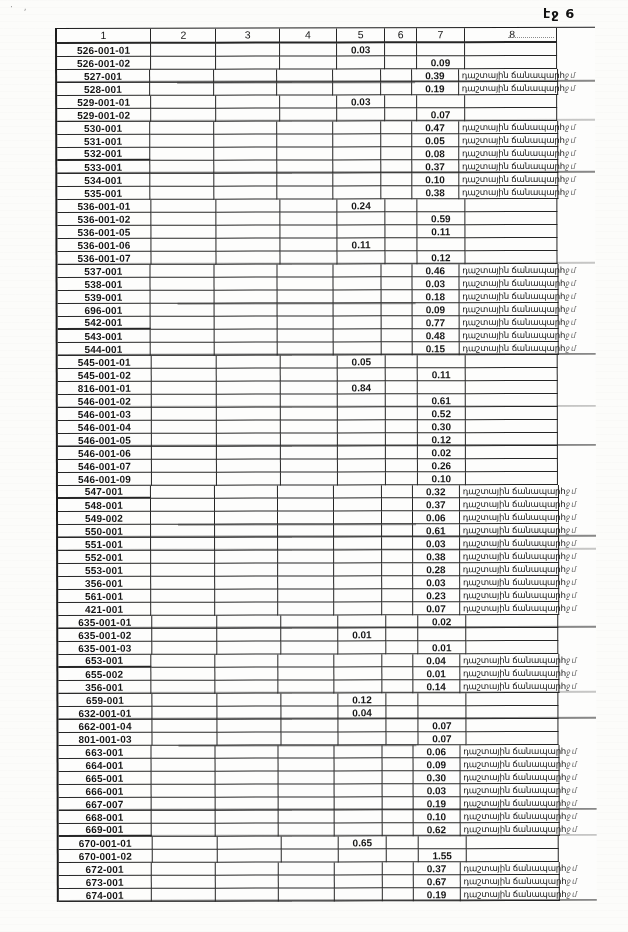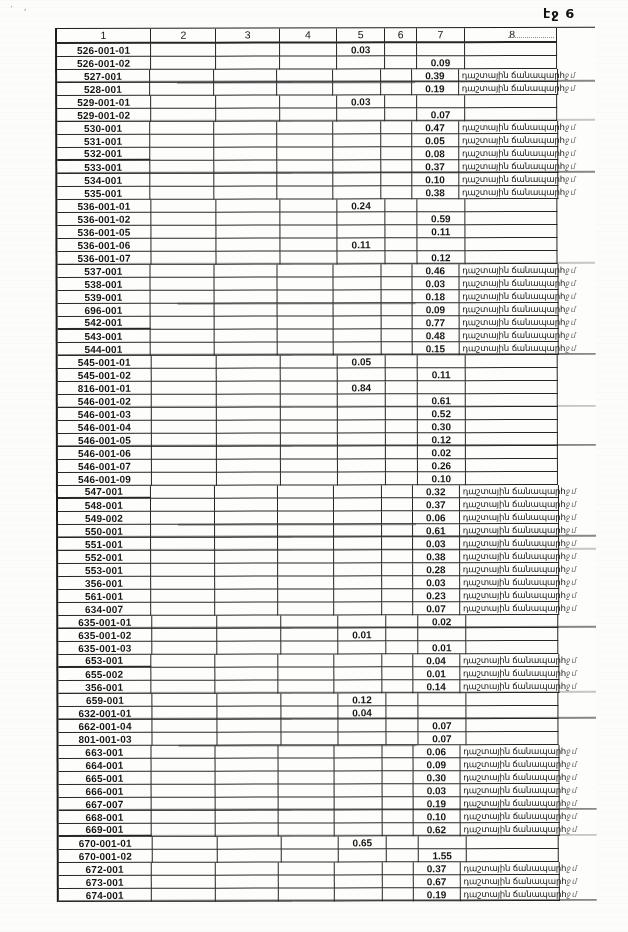--- a/index.html
+++ b/index.html
@@ -559,21 +559,21 @@
         <div class="cell c2"></div>
         <div class="cell c3"></div>
         <div class="cell c4"></div>
         <div class="cell c5"></div>
         <div class="cell c6"></div>
         <div class="cell c7">0.23</div>
         <div class="cell c8">դաշտային ճանապարհ</div>
         <div class="note">ջմ</div>
       </div>
       <div class="row">
-        <div class="cell c1">634-007</div>
+        <div class="cell c1">421-001</div>
         <div class="cell c2"></div>
         <div class="cell c3"></div>
         <div class="cell c4"></div>
         <div class="cell c5"></div>
         <div class="cell c6"></div>
         <div class="cell c7">0.07</div>
         <div class="cell c8">դաշտային ճանապարհ</div>
         <div class="note">ջմ</div>
       </div>
       <div class="row">

